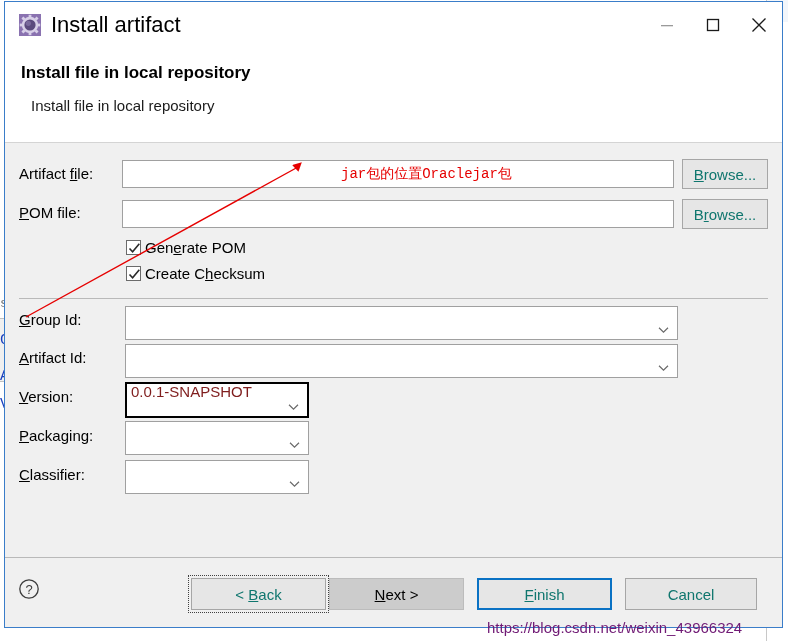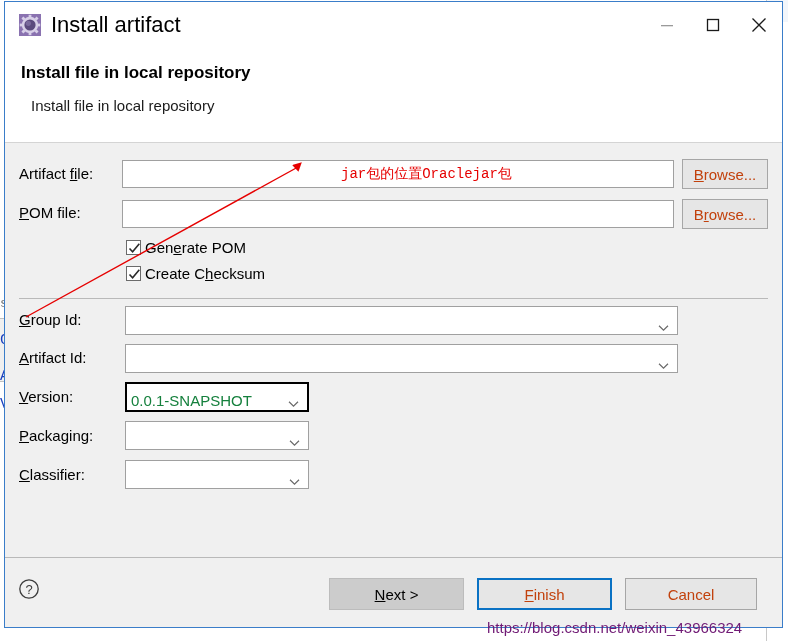--- a/index.html
+++ b/index.html
@@ -75,32 +75,32 @@
     font-size:15px;color:#000;white-space:nowrap;
   }
   .lbl u{text-decoration:underline;}
 
   .txtfield{
     background:#ffffff;border:1px solid #a0a0a0;box-sizing:border-box;
     font-size:15px;color:#000;padding:0 4px;line-height:1;
   }
   .combo{
     background:#ffffff;border:1px solid #a0a0a0;box-sizing:border-box;
-    font-size:15px;color:#15803d;display:flex;align-items:flex-start;
-    padding:8px 4px;position:relative;
+    font-size:15px;color:#7f1d1d;display:flex;align-items:flex-end;
+    padding:16px 4px;position:relative;
   }
   .combo.focused{border:2px solid #000;}
   .combo .chev{
     position:absolute;right:8px;top:50%;transform:translateY(-50%);
     width:11px;height:7px;
   }
 
   .btn{
     background:#e6e6e6;border:1px solid #a6a6a6;box-sizing:border-box;
-    font-size:15px;color:#c2410c;display:flex;align-items:center;justify-content:center;
+    font-size:15px;color:#0f766e;display:flex;align-items:center;justify-content:center;
     white-space:nowrap;
   }
   .btn u{text-decoration:underline;}
   .btn.disabled{background:#cccccc;color:#000000;border-color:#bcbcbc;}
   .btn.default{border:2px solid #0a72c4;background:#e6e6e6;}
   .btn.focus-dotted{outline:1px dotted #404040;outline-offset:2px;}
 
   .chk{display:flex;align-items:center;position:absolute;}
   .chkbox{
     width:15px;height:15px;border:1px solid #6b6b6b;background:#fff;
@@ -294,20 +294,23 @@
   </div>
 
   <div class="footer">
     <div class="help-icon">
       <svg width="22" height="22" viewBox="0 0 22 22">
         <circle cx="11" cy="11" r="9.2" fill="none" stroke="#3c3c3c" stroke-width="1.3"></circle>
         <text x="11" y="16" font-size="13" font-family="Liberation Sans, sans-serif" fill="#3c3c3c" text-anchor="middle">?</text>
       </svg>
     </div>
 
+    <div class="btn focus-dotted" style="position:absolute;left:186px;top:20px;width:135px;height:32px;">
+        <span>&lt; <u>B</u>ack</span>
+      </div>
 
     <div class="btn disabled" style="position:absolute;left:324px;top:20px;width:135px;height:32px;">
         <span><u>N</u>ext &gt;</span>
       </div>
 
     <div class="btn default" style="position:absolute;left:472px;top:20px;width:135px;height:32px;">
         <span><u>F</u>inish</span>
       </div>
 
     <div class="btn" style="position:absolute;left:620px;top:20px;width:132px;height:32px;text-align:right;">

